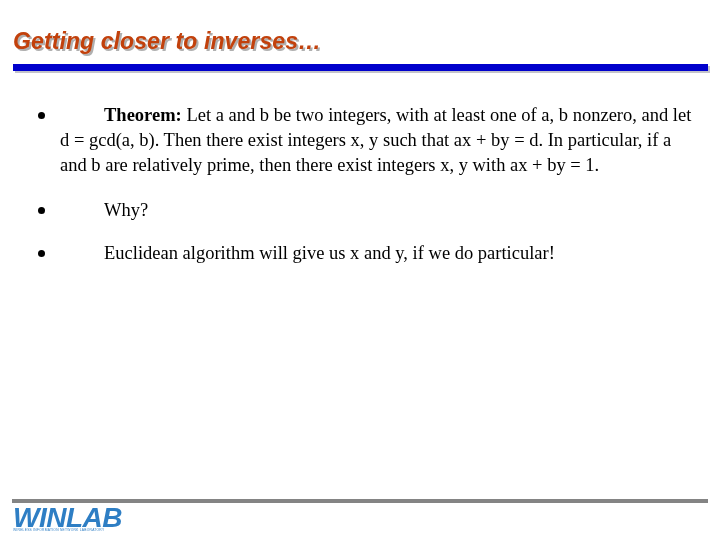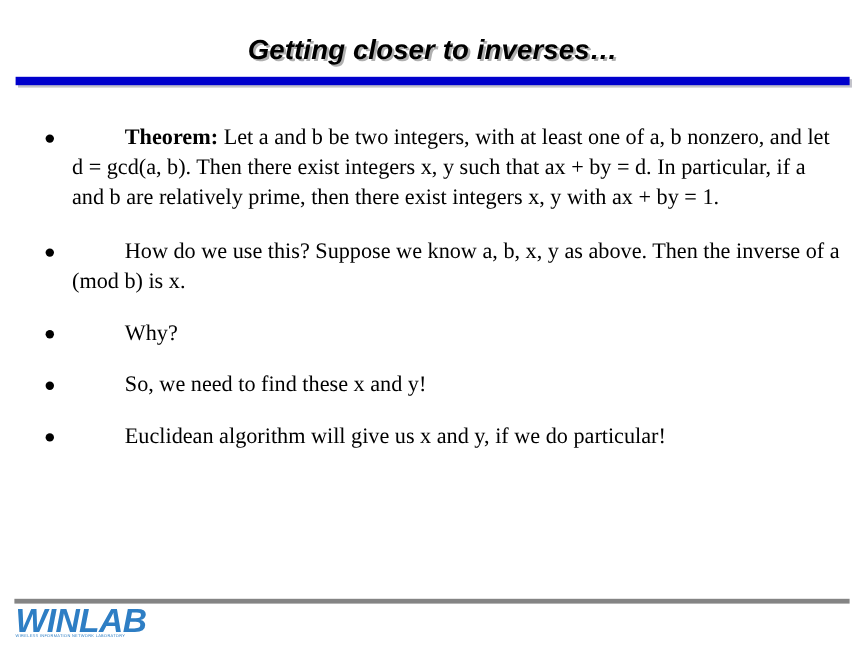--- a/index.html
+++ b/index.html
@@ -15,27 +15,26 @@
     font-family: "Liberation Serif", "DejaVu Serif", serif;
     -webkit-font-smoothing: none;
   }
 
   
   #slide-title {
     position: absolute;
     left: 13px;
     top: 26px;
     width: 695px;
-    text-align: center;
     font-family: "Liberation Sans", "DejaVu Sans", sans-serif;
     font-weight: bold;
     font-style: italic;
     font-size: 23px;
     line-height: 30px;
-    color: #000000;
+    color: #c2410c;
     letter-spacing: 0.1px;
     text-shadow: 2px 2px 0 rgba(150,150,150,0.75);
     white-space: nowrap;
   }
 
   #title-rule {
     position: absolute;
     left: 13px;
     top: 64px;
     width: 695px;
@@ -127,34 +126,26 @@
 <div id="title-rule"></div>
 
 <ul id="bullet-list">
 
 
   <li class="bullet-item gap-xl">
     <span class="bullet-marker"></span>
     <span class="bullet-text"><span class="strong-lead">Theorem:</span><span> Let a and b be two integers, with at least one of a, b nonzero, and let d = gcd(a, b). Then there exist integers x, y such that ax + by = d. In particular, if a and b are relatively prime, then there exist integers x, y with ax + by = 1.</span></span>
   </li>
 
-  <li class="bullet-item gap-lg">
-    <span class="bullet-marker"></span>
-    <span class="bullet-text"><span class="strong-lead"></span><span>How do we use this? Suppose we know a, b, x, y as above. Then the inverse of  a (mod b)  is  x.</span></span>
-  </li>
 
   <li class="bullet-item gap-lg">
     <span class="bullet-marker"></span>
     <span class="bullet-text"><span class="strong-lead"></span><span>Why?</span></span>
   </li>
 
-  <li class="bullet-item gap-lg">
-    <span class="bullet-marker"></span>
-    <span class="bullet-text"><span class="strong-lead"></span><span>So, we need to find these x and y!</span></span>
-  </li>
 
   <li class="bullet-item">
     <span class="bullet-marker"></span>
     <span class="bullet-text"><span class="strong-lead"></span><span>Euclidean algorithm will give us x and y, if we do particular!</span></span>
   </li>
 
 </ul>
 
 <div id="footer-rule"></div>
 

